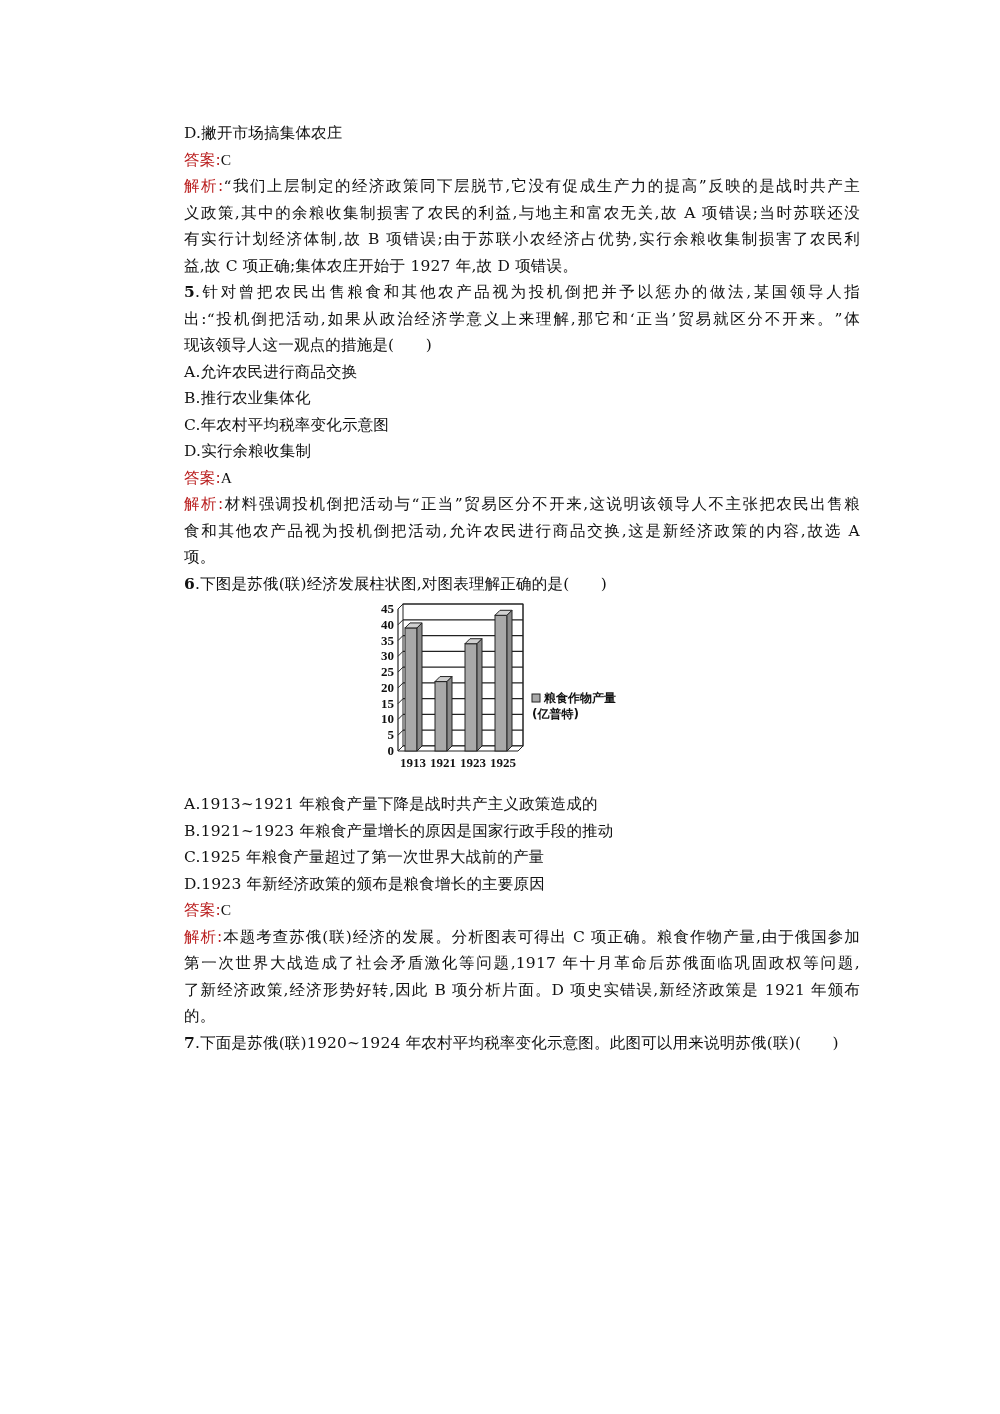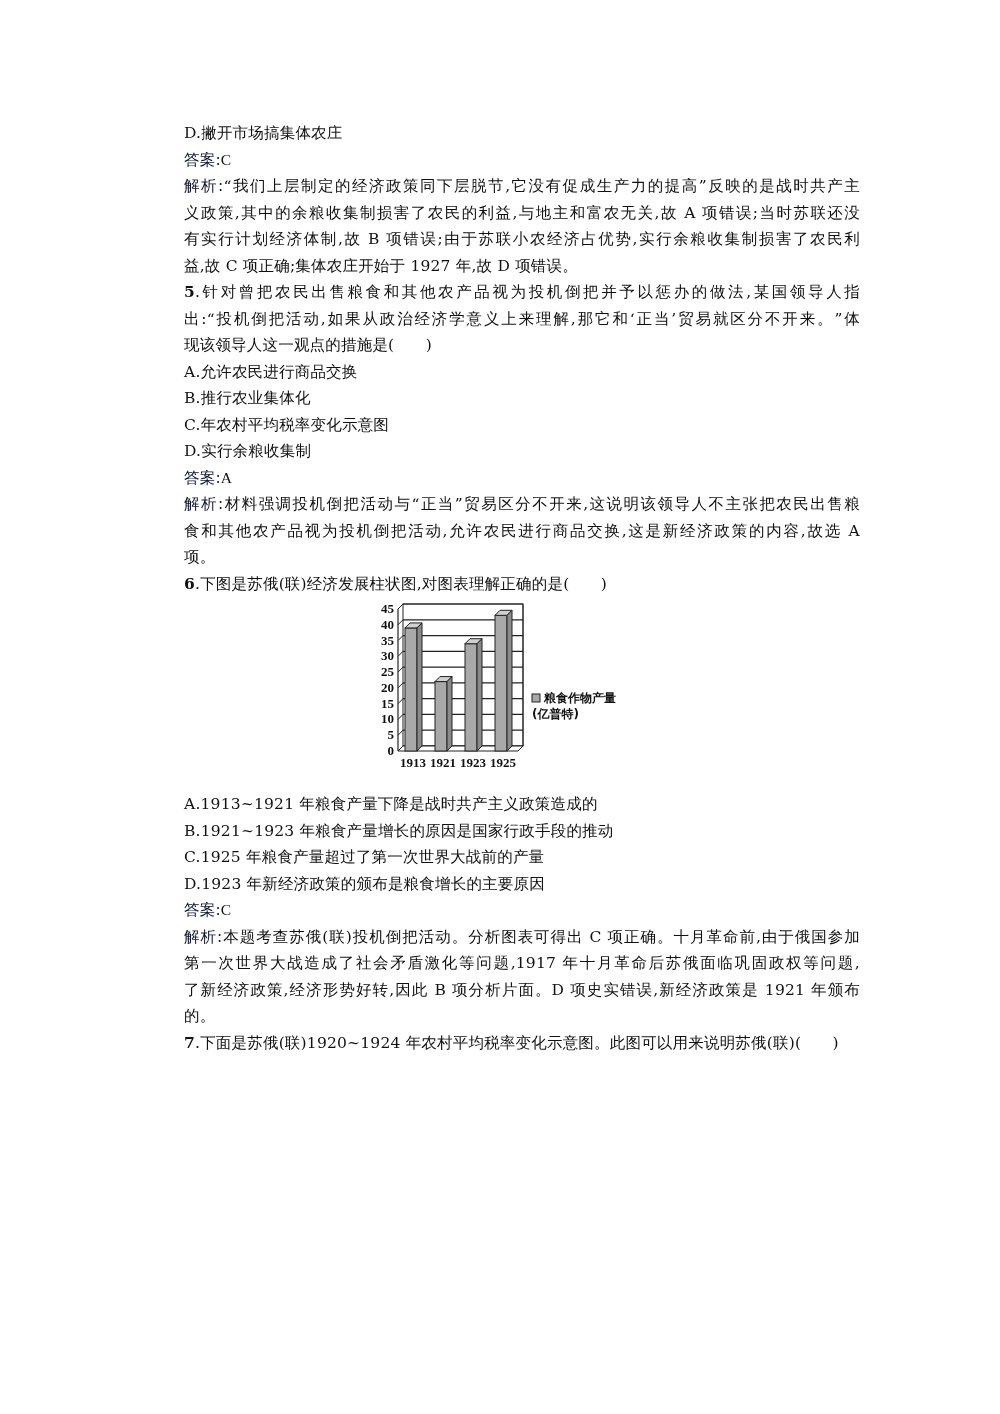--- a/index.html
+++ b/index.html
@@ -1,21 +1,21 @@
 <!DOCTYPE html>
 <html><head>
 <meta charset="utf-8">
 <style>
   html, body { margin: 0; padding: 0; background: #ffffff; }
   body { width: 1000px; height: 1414px; position: relative; overflow: hidden;
          font-family: "DejaVu Serif", "Liberation Serif", serif; color: #111; }
   .page { position: absolute; left: 148px; top: 120px; width: 712px; }
   .line { font-size: 15.5px; line-height: 26.5px; white-space: nowrap; letter-spacing: 0.2px; margin-left: 36px; }
   .line.just { text-align: justify; text-align-last: justify; white-space: normal; }
-  .red { color: #0f172a; font-family: "DejaVu Sans", "Liberation Sans", sans-serif; }
+  .red { color: #b91c1c; font-family: "DejaVu Sans", "Liberation Sans", sans-serif; }
   .qnum { font-weight: bold; }
   .ans-val { font-family: "Liberation Serif", serif; }
   .chart-wrap { position: relative; height: 186px; margin: 4px 0 4px 0; }
   .chart-wrap svg { position: absolute; left: 212px; top: 0; }
 </style>
 </head>
 <body>
 
 <div class="page">
 
@@ -112,21 +112,21 @@
   </div>
 
   <div class="line">A.1913~1921 年粮食产量下降是战时共产主义政策造成的</div>
   <div class="line">B.1921~1923 年粮食产量增长的原因是国家行政手段的推动</div>
   <div class="line">C.1925 年粮食产量超过了第一次世界大战前的产量</div>
   <div class="line">D.1923 年新经济政策的颁布是粮食增长的主要原因</div>
   <div class="line">
     <span class="red">答案:</span><span class="ans-val">C</span>
   </div>
   <div class="line just">
-    <span class="red">解析:</span><span>本题考查苏俄(联)投机倒把活动。分析图表可得出 C 项正确。十月革命前,由于俄国参加</span>
+    <span class="red">解析:</span><span>本题考查苏俄(联)经济的发展。分析图表可得出 C 项正确。粮食作物产量,由于俄国参加</span>
   </div>
   <div class="line just">第一次世界大战造成了社会矛盾激化等问题,1917 年十月革命后苏俄面临巩固政权等问题,</div>
   <div class="line just">了新经济政策,经济形势好转,因此 B 项分析片面。D 项史实错误,新经济政策是 1921 年颁布</div>
   <div class="line">的。</div>
 
   <div class="line">
     <span class="qnum">7</span><span>.下面是苏俄(联)1920~1924 年农村平均税率变化示意图。此图可以用来说明苏俄(联)(　　)</span>
   </div>
 </div>
 

